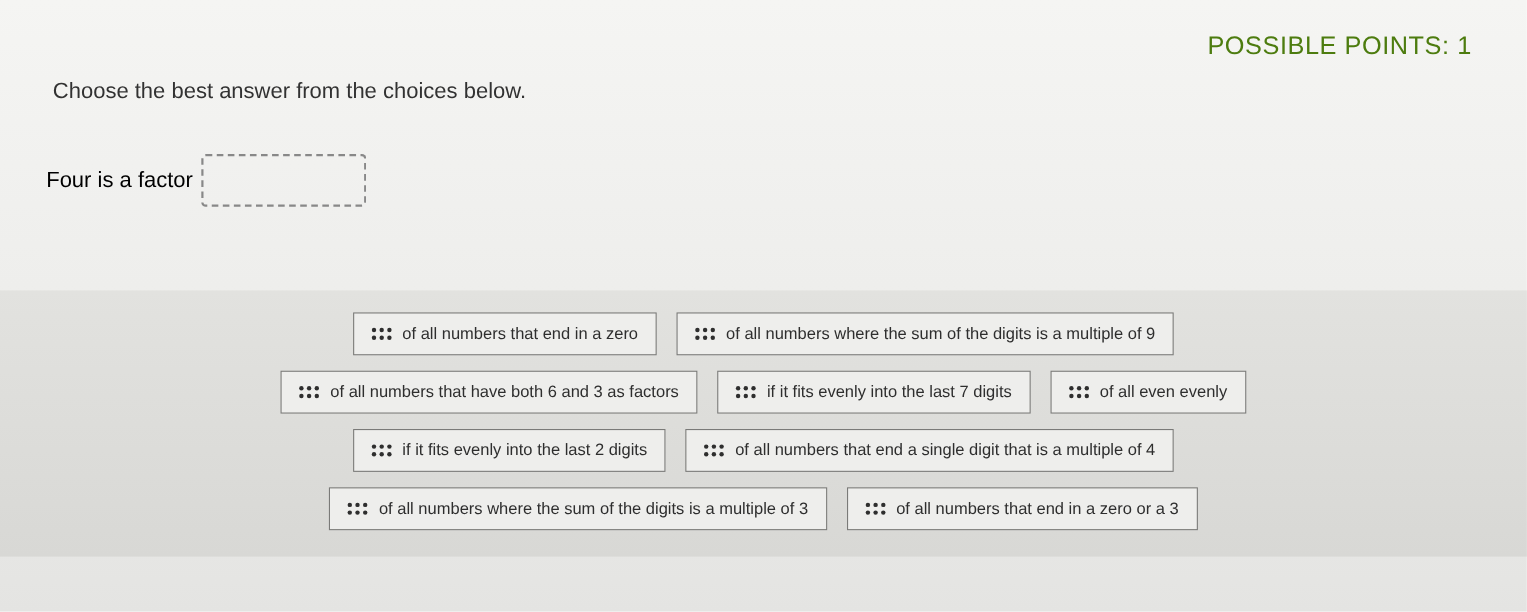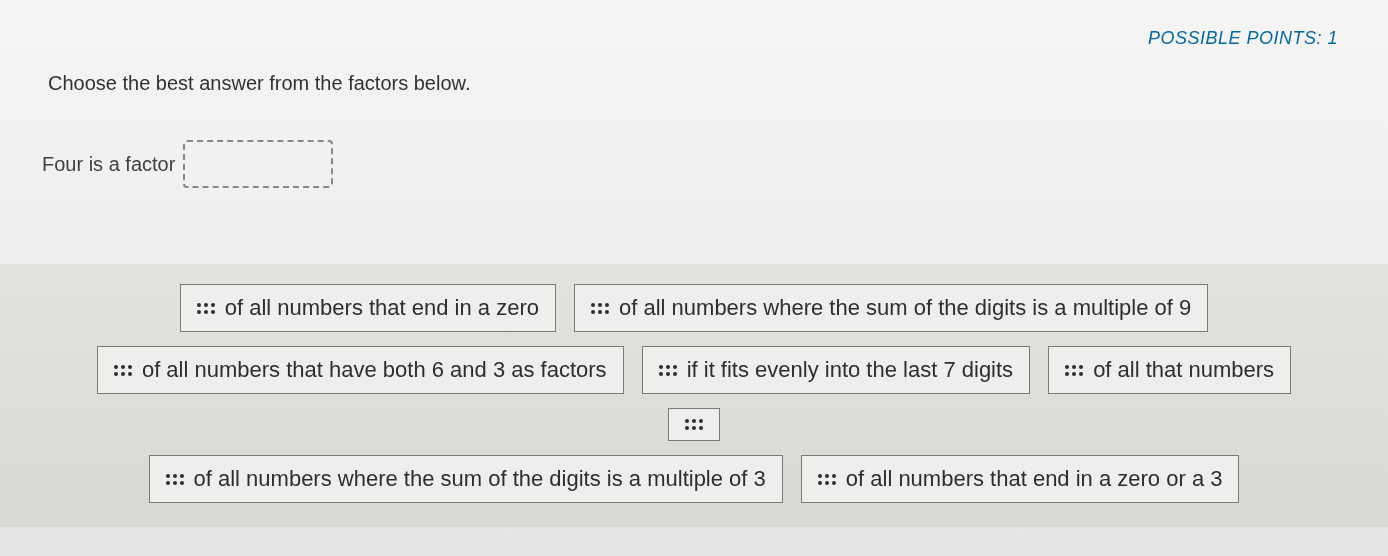--- a/index.html
+++ b/index.html
@@ -9,41 +9,40 @@
     font-family: Arial, Helvetica, sans-serif;
     background: linear-gradient(180deg, #f5f5f3 0%, #ececea 60%, #e4e4e2 100%);
     color: #333;
     position: relative;
     overflow: hidden;
   }
   .header {
     position: absolute;
     top: 28px;
     right: 50px;
-    font-size: 18px;
+    font-size: 23px;
     letter-spacing: 0.5px;
-    color: #0369a1;
-    font-style: italic;
+    color: #4d7c0f;
   }
   .instruction {
     position: absolute;
     top: 72px;
     left: 48px;
     font-size: 20px;
     color: #323232;
   }
   .prompt-row {
     position: absolute;
     top: 140px;
     left: 42px;
     display: flex;
     align-items: center;
     gap: 8px;
   }
-  .prompt-text { font-size: 20px; color: #404040; }
+  .prompt-text { font-size: 20px; color: #000000; }
   .drop-zone {
     width: 150px;
     height: 48px;
     border: 2px dashed #888;
     border-radius: 4px;
     background: transparent;
   }
   .choices-area {
     position: absolute;
     top: 264px;
@@ -61,21 +60,21 @@
     gap: 18px;
     flex-wrap: nowrap;
   }
   .choice {
     display: inline-flex;
     align-items: center;
     gap: 10px;
     padding: 10px 16px;
     border: 1px solid #7a7a78;
     background: #eeeeec;
-    font-size: 22px;
+    font-size: 15px;
     color: #2e2e2e;
     white-space: nowrap;
     cursor: grab;
   }
   .drag-icon {
     display: inline-flex;
     flex-direction: column;
     gap: 3px;
   }
   .drag-icon .dot-row { display: flex; gap: 3px; }
@@ -83,21 +82,21 @@
     width: 4px; height: 4px;
     background: #2e2e2e;
     border-radius: 50%;
   }
 </style>
 </head>
 <body>
 
 <div class="header">POSSIBLE POINTS: 1</div>
 
-<div class="instruction">Choose the best answer from the factors below.</div>
+<div class="instruction">Choose the best answer from the choices below.</div>
 
 <div class="prompt-row">
   <span class="prompt-text">Four is a factor</span>
   <div class="drop-zone"></div>
 </div>
 
 <div class="choices-area">
 
   <div class="choice-row">
     <div class="choice">
@@ -169,38 +168,54 @@
             <span class="dot"></span>
             <span class="dot"></span>
             <span class="dot"></span>
           </span>
           <span class="dot-row">
             <span class="dot"></span>
             <span class="dot"></span>
             <span class="dot"></span>
           </span>
         </span>
-      <span>of all that numbers</span>
-    </div>
-  </div>
-
-  <div class="choice-row">
-    <div class="choice">
-      <span class="drag-icon">
-          <span class="dot-row">
-            <span class="dot"></span>
-            <span class="dot"></span>
-            <span class="dot"></span>
-          </span>
-          <span class="dot-row">
-            <span class="dot"></span>
-            <span class="dot"></span>
-            <span class="dot"></span>
-          </span>
-        </span>
+      <span>of all even evenly</span>
+    </div>
+  </div>
+
+  <div class="choice-row">
+    <div class="choice">
+      <span class="drag-icon">
+          <span class="dot-row">
+            <span class="dot"></span>
+            <span class="dot"></span>
+            <span class="dot"></span>
+          </span>
+          <span class="dot-row">
+            <span class="dot"></span>
+            <span class="dot"></span>
+            <span class="dot"></span>
+          </span>
+        </span>
+      <span>if it fits evenly into the last 2 digits</span>
+    </div>
+    <div class="choice">
+      <span class="drag-icon">
+          <span class="dot-row">
+            <span class="dot"></span>
+            <span class="dot"></span>
+            <span class="dot"></span>
+          </span>
+          <span class="dot-row">
+            <span class="dot"></span>
+            <span class="dot"></span>
+            <span class="dot"></span>
+          </span>
+        </span>
+      <span>of all numbers that end a single digit that is a multiple of 4</span>
     </div>
   </div>
 
   <div class="choice-row">
     <div class="choice">
       <span class="drag-icon">
           <span class="dot-row">
             <span class="dot"></span>
             <span class="dot"></span>
             <span class="dot"></span>

